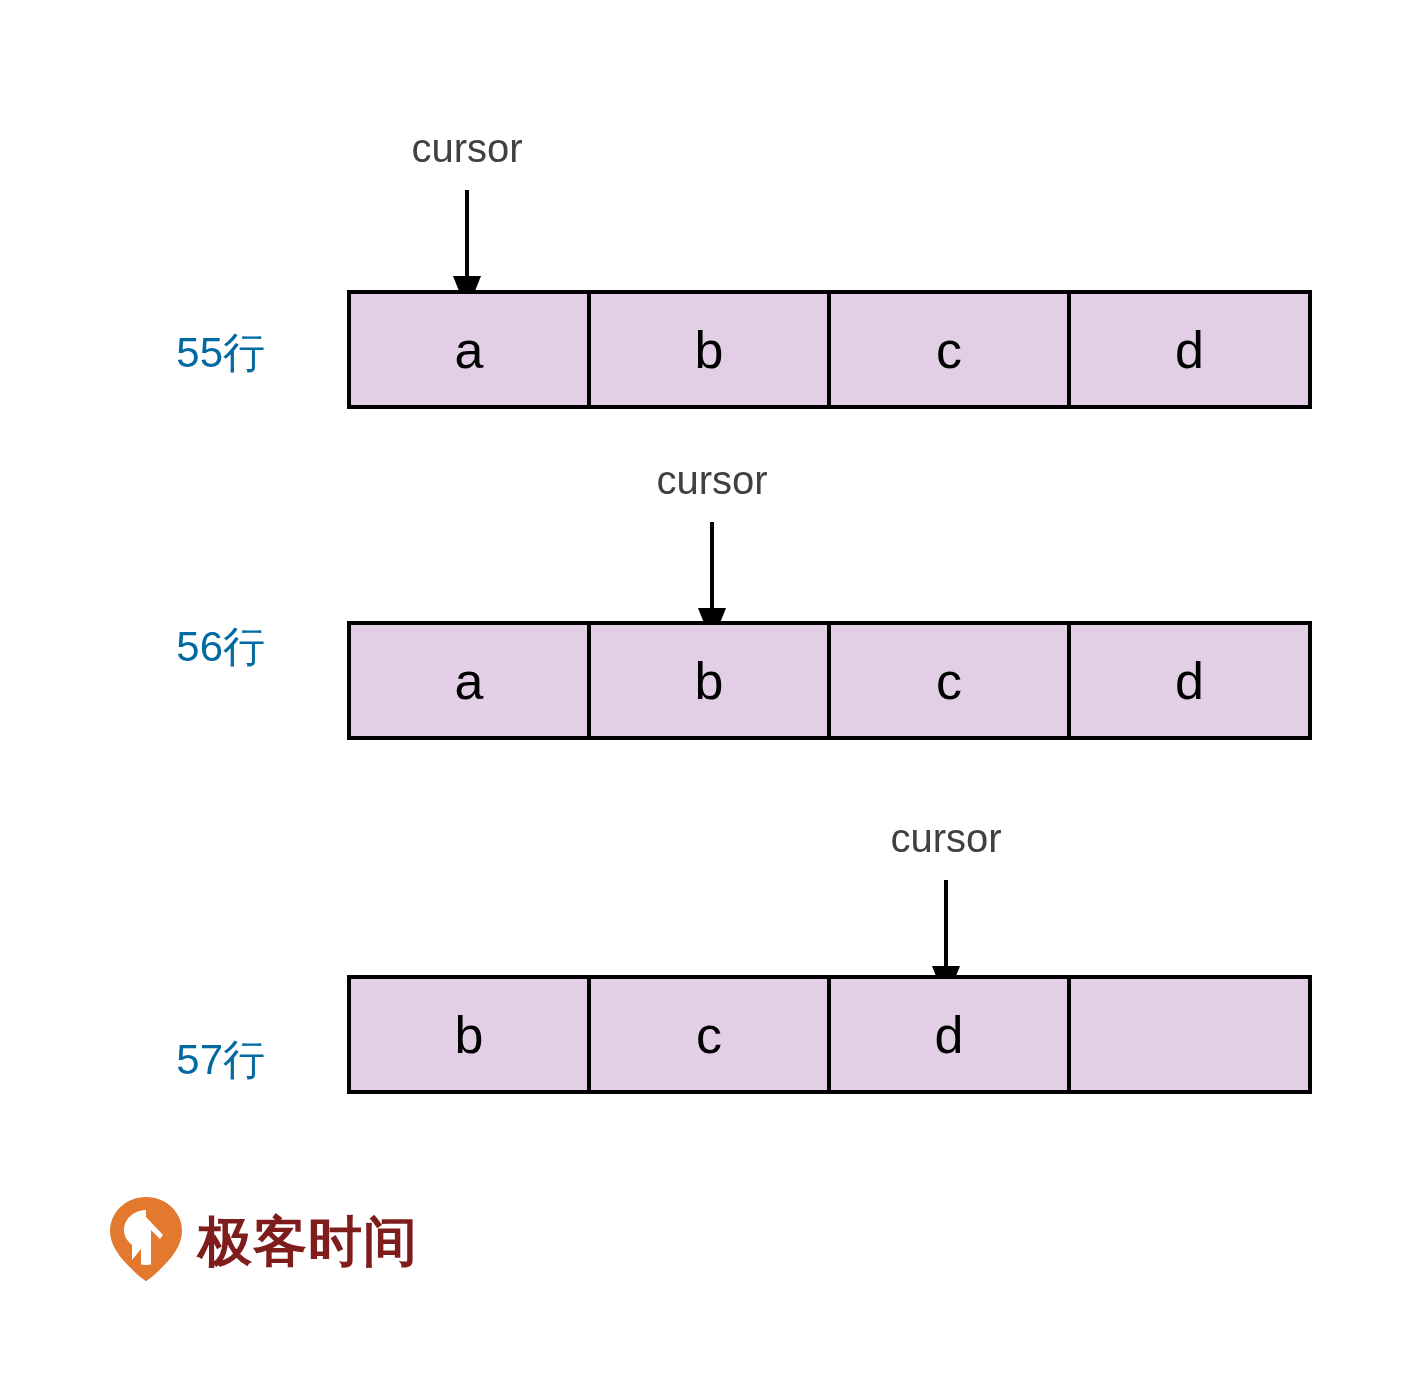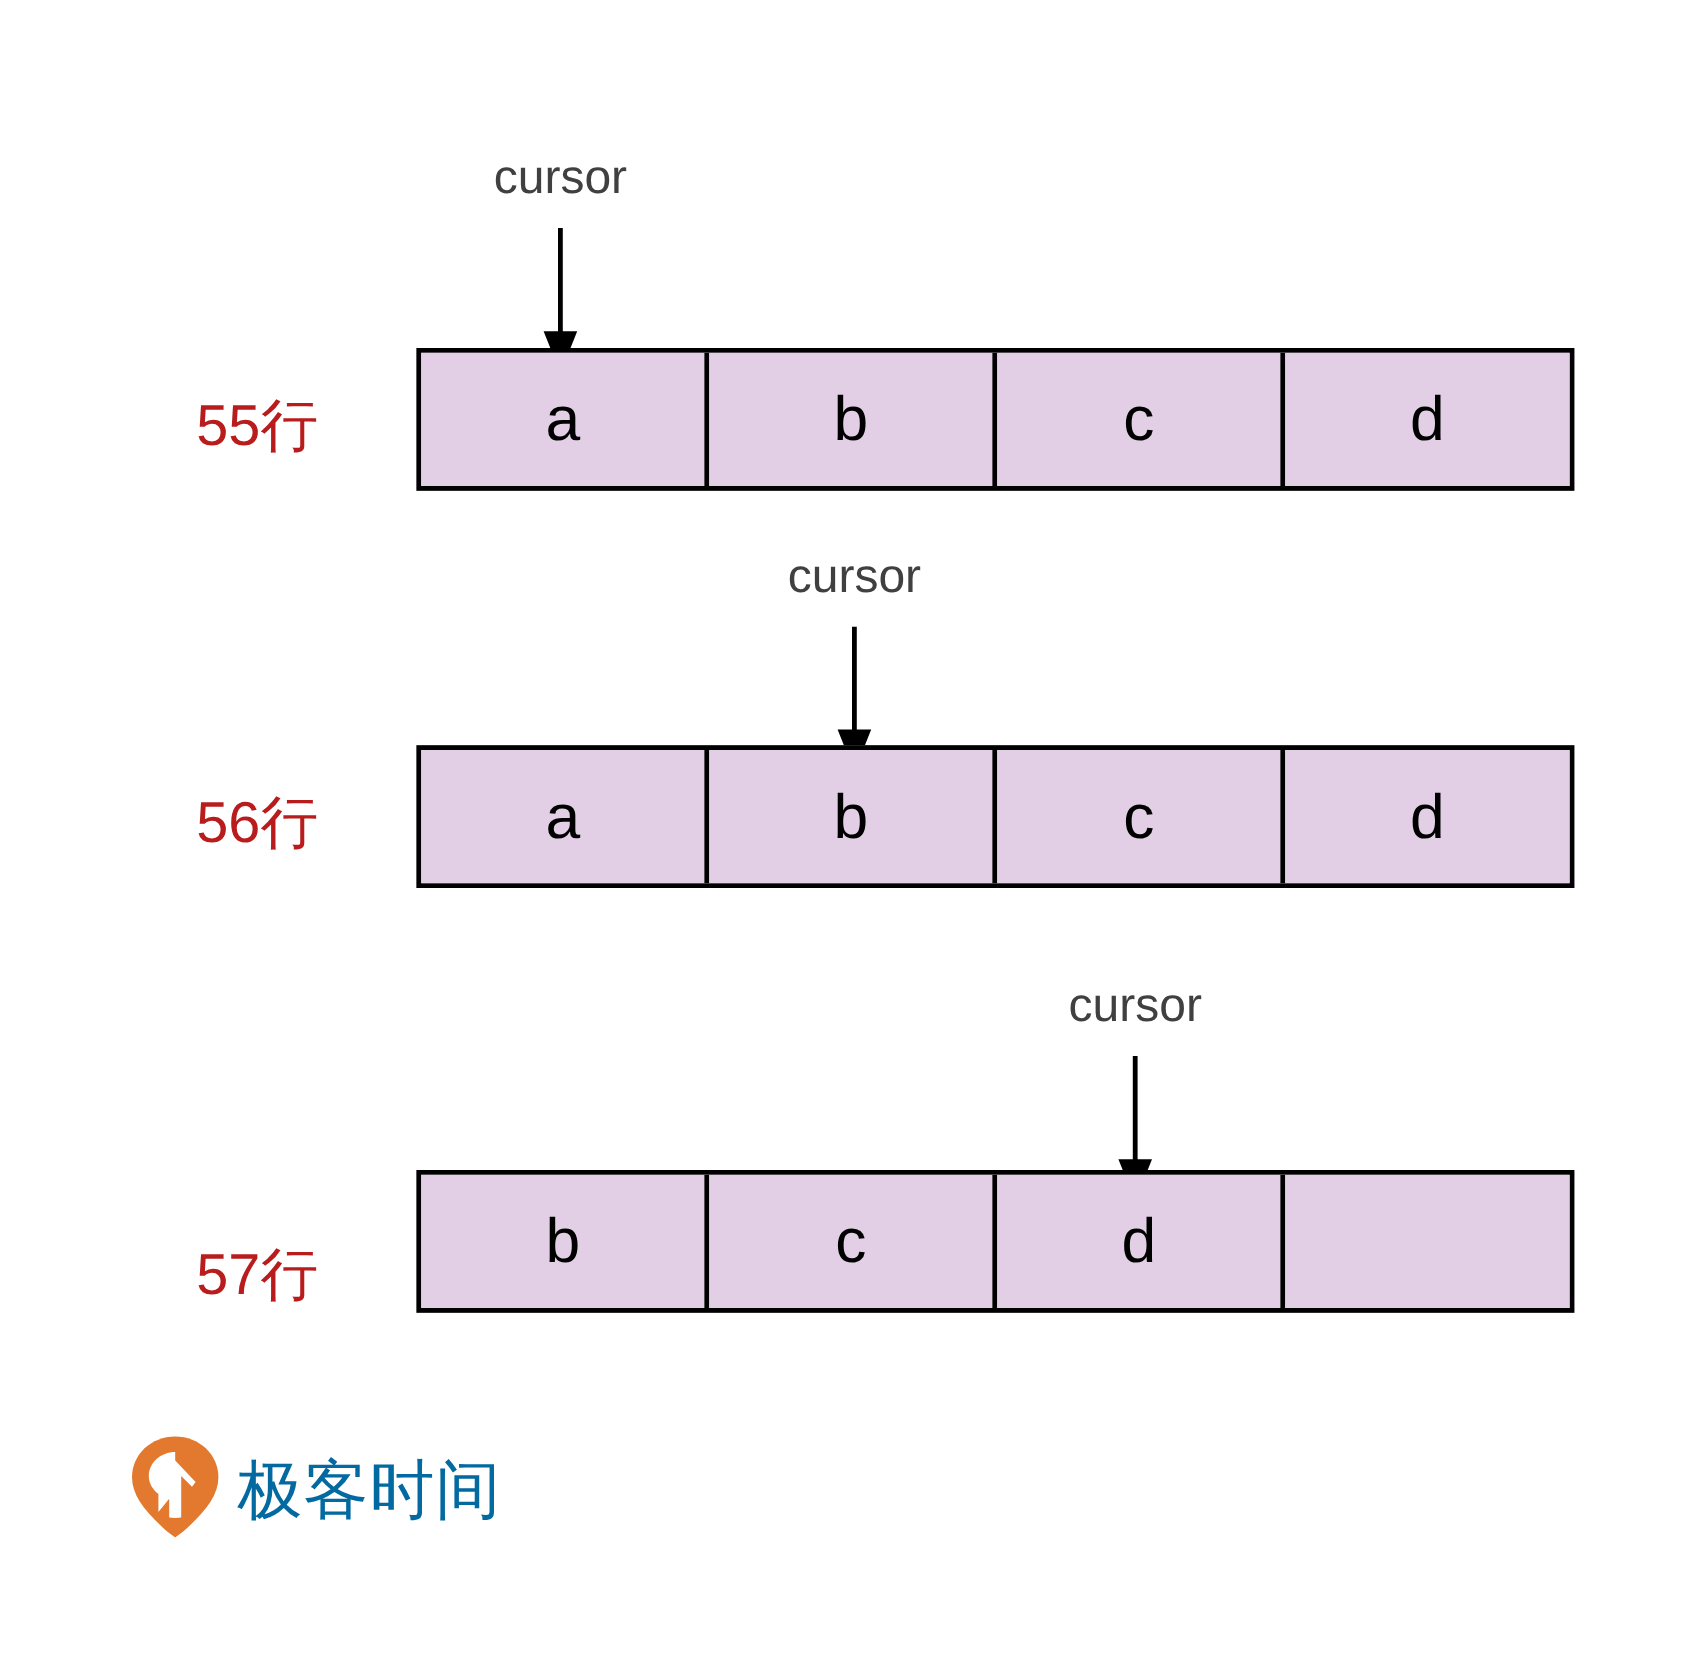--- a/index.html
+++ b/index.html
@@ -15,22 +15,22 @@
     position: relative;
     width: 1409px;
     height: 1382px;
     background: #ffffff;
     overflow: hidden;
   }
 
   
   .row-label {
     position: absolute;
-    font-size: 48px;
-    color: #b91c1c;
+    font-size: 42px;
+    color: #0369a1;
     line-height: 1;
     white-space: nowrap;
     text-align: right;
   }
 
   
   .array-row {
     position: absolute;
     display: flex;
     box-sizing: border-box;
@@ -76,26 +76,26 @@
   #logo {
     position: absolute;
     display: flex;
     align-items: center;
   }
   #logo-mark {
     display: block;
   }
   #logo-text {
     font-size: 54px;
-    color: #0369a1;
+    color: #7f1d1d;
     line-height: 1;
     letter-spacing: 1px;
     margin-left: 14px;
     white-space: nowrap;
-    font-weight: 400;
+    font-weight: 700;
   }
 </style>
 </head>
 <body>
 
 <div id="canvas">
 
   <div class="cursor-group" style="left:467px; top:128px;">
     <div class="cursor-label">cursor</div>
     <div class="cursor-arrow" style="top:62px;">
@@ -118,21 +118,21 @@
   <div class="cursor-group" style="left:712px; top:460px;">
     <div class="cursor-label">cursor</div>
     <div class="cursor-arrow" style="top:62px;">
       <svg width="40" height="122" viewBox="0 0 40 122" xmlns="http://www.w3.org/2000/svg">
         <line x1="20" y1="0" x2="20" y2="96" stroke="#000000" stroke-width="4"></line>
         <polygon points="20,121 6,86 34,86" fill="#000000"></polygon>
       </svg>
     </div>
   </div>
 
-  <div class="row-label" style="left:45px; top:663px; width:220px;">56行</div>
+  <div class="row-label" style="left:45px; top:626px; width:220px;">56行</div>
 
   <div class="array-row" style="left:347px; top:621px; width:965px; height:119px;">
     <div class="array-cell" style="width:241px;">a</div>
     <div class="array-cell" style="width:241px;">b</div>
     <div class="array-cell" style="width:241px;">c</div>
     <div class="array-cell" style="width:238px;">d</div>
   </div>
 
   <div class="cursor-group" style="left:946px; top:818px;">
     <div class="cursor-label">cursor</div>

